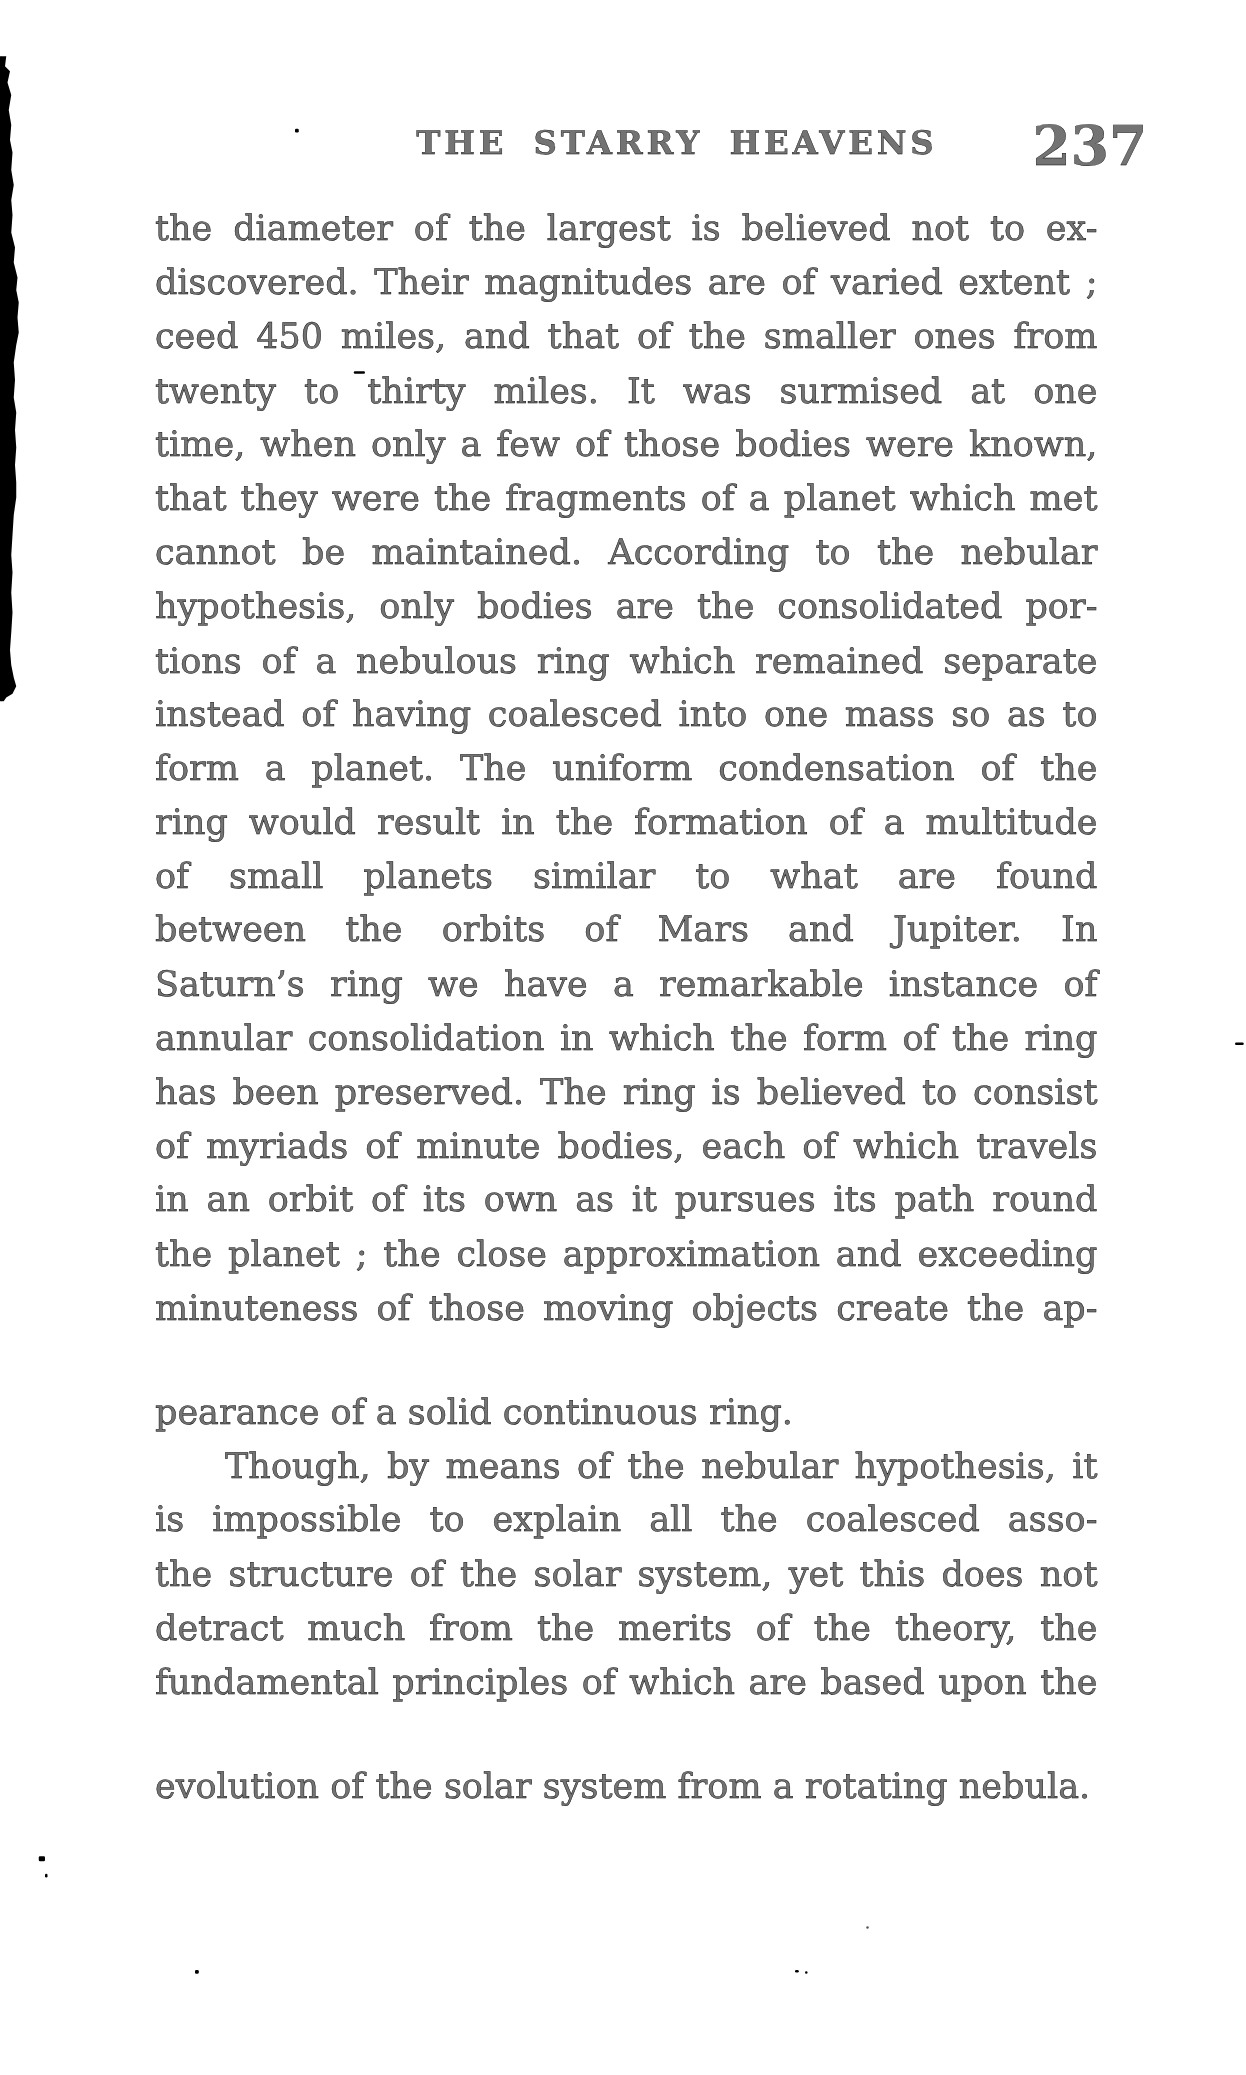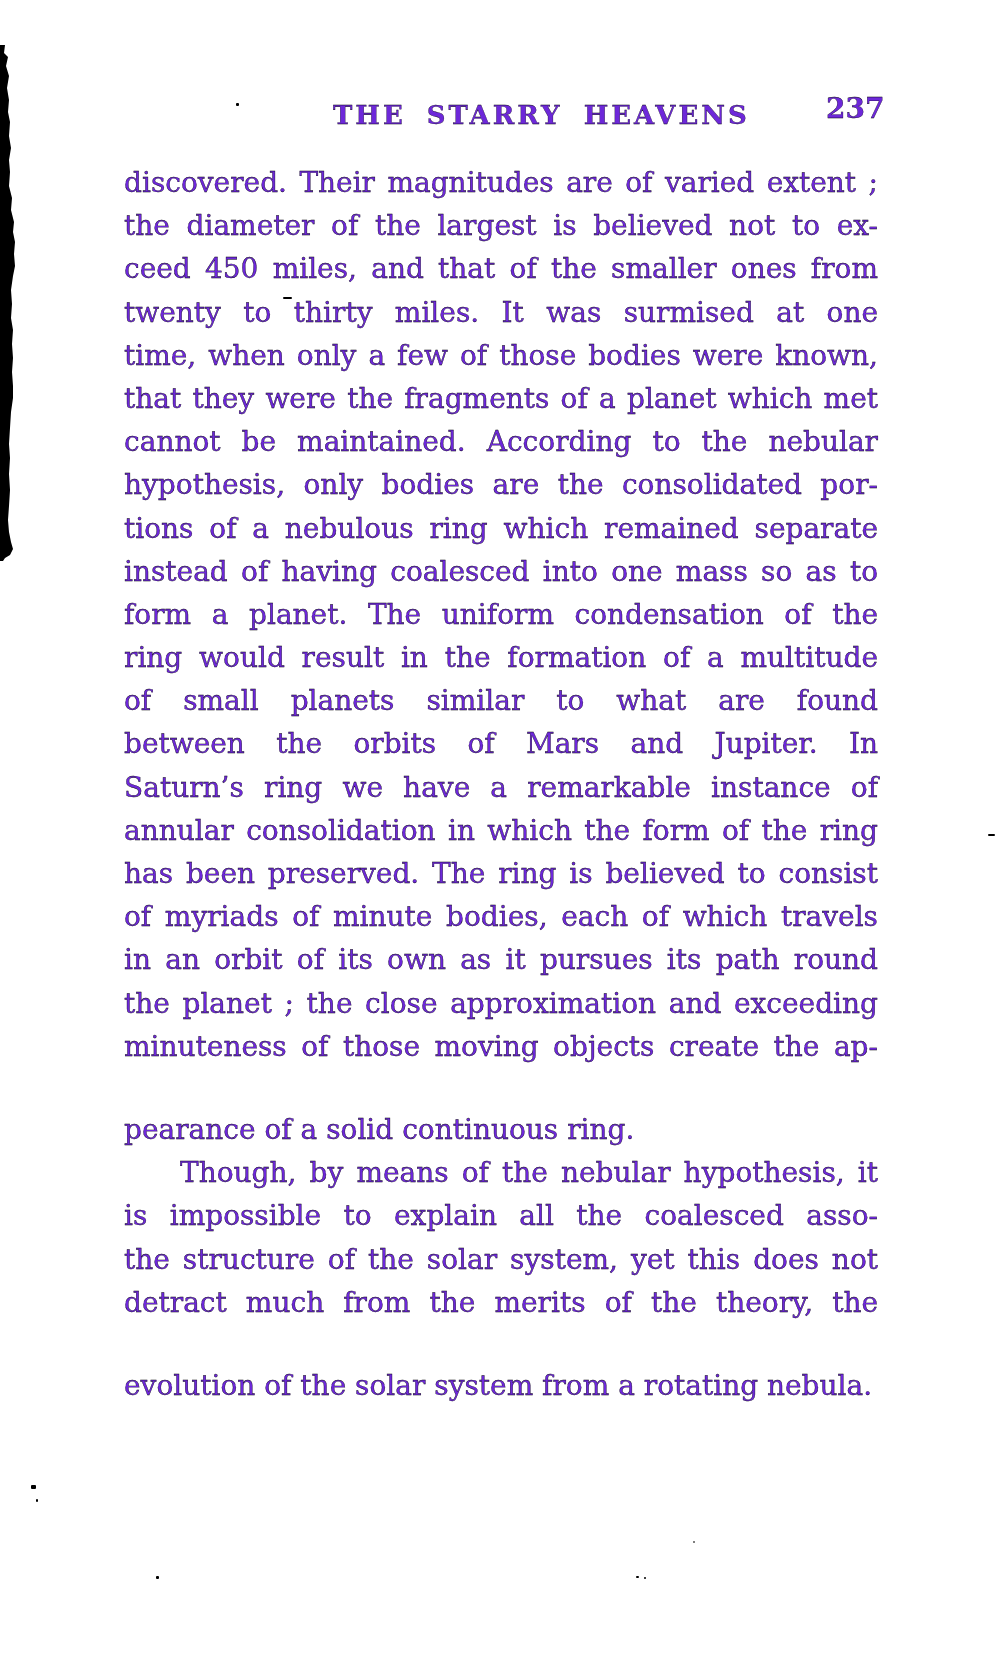--- a/index.html
+++ b/index.html
@@ -1,35 +1,35 @@
 <!DOCTYPE html>
 <html><head>
 <meta charset="utf-8">
 <style>
   html,body{margin:0;padding:0;background:#e8e8e8;}
   .page{
     position:relative;
     width:997px;height:1660px;
     background:#ffffff;
-    color:#6d28d9;
+    color:#737373;
     font-family:"DejaVu Serif","Liberation Serif",serif;
     overflow:hidden;
     margin:0 auto;
   }
   
   .running-head{
     position:absolute;left:333px;top:100px;
     font-size:26px;font-weight:bold;
     letter-spacing:3px;word-spacing:9px;
     -webkit-text-stroke:0.3px #000;
     white-space:nowrap;
   }
   .page-number{
     position:absolute;left:826px;top:92px;
-    font-size:28px;font-weight:bold;
+    font-size:44px;font-weight:bold;
     -webkit-text-stroke:0.3px #000;
   }
   
   .body-text{
     position:absolute;left:124px;top:161px;width:754px;
     font-size:28px;line-height:43.2px;
     -webkit-text-stroke:0.35px #000;
   }
   .line{
     text-align:justify;
@@ -57,22 +57,22 @@
       L9,532 L11,542 L13,549 L10,555 L5,558 L3,561 L0,561 Z"></path>
   </svg>
 
   <div>
     <span class="running-head">THE STARRY HEAVENS</span>
     <span class="page-number">237</span>
   </div>
 
   <div class="body-text">
     <div>
+        <div class="line">the diameter of the largest is believed not to ex-</div>
         <div class="line">discovered. Their magnitudes are of varied extent ;</div>
-        <div class="line">the diameter of the largest is believed not to ex-</div>
         <div class="line">ceed 450 miles, and that of the smaller ones from</div>
         <div class="line">twenty to thirty miles. It was surmised at one</div>
         <div class="line">time, when only a few of those bodies were known,</div>
         <div class="line">that they were the fragments of a planet which met</div>
         <div class="line">cannot be maintained. According to the nebular</div>
         <div class="line">hypothesis, only bodies are the consolidated por-</div>
         <div class="line">tions of a nebulous ring which remained separate</div>
         <div class="line">instead of having coalesced into one mass so as to</div>
         <div class="line">form a planet. The uniform condensation of the</div>
         <div class="line">ring would result in the formation of a multitude</div>
@@ -85,20 +85,21 @@
         <div class="line">in an orbit of its own as it pursues its path round</div>
         <div class="line">the planet ; the close approximation and exceeding</div>
         <div class="line">minuteness of those moving objects create the ap-</div>
         <div class="line last">pearance of a solid continuous ring.</div>
       </div>
     <div>
         <div class="line indent">Though, by means of the nebular hypothesis, it</div>
         <div class="line">is impossible to explain all the coalesced asso-</div>
         <div class="line">the structure of the solar system, yet this does not</div>
         <div class="line">detract much from the merits of the theory, the</div>
+        <div class="line">fundamental principles of which are based upon the</div>
         <div class="line last">evolution of the solar system from a rotating nebula.</div>
       </div>
   </div>
 
   <div class="speck" style="left:236px;top:103px;width:3px;height:3px;"></div>
   <div class="speck" style="left:283px;top:297px;width:9px;height:2px;"></div>
   <div class="speck" style="left:988px;top:834px;width:7px;height:2px;"></div>
   <div class="speck" style="left:31px;top:1485px;width:5px;height:4px;"></div>
   <div class="speck" style="left:36px;top:1499px;width:2px;height:3px;"></div>
   <div class="speck" style="left:156px;top:1576px;width:3px;height:3px;"></div>

